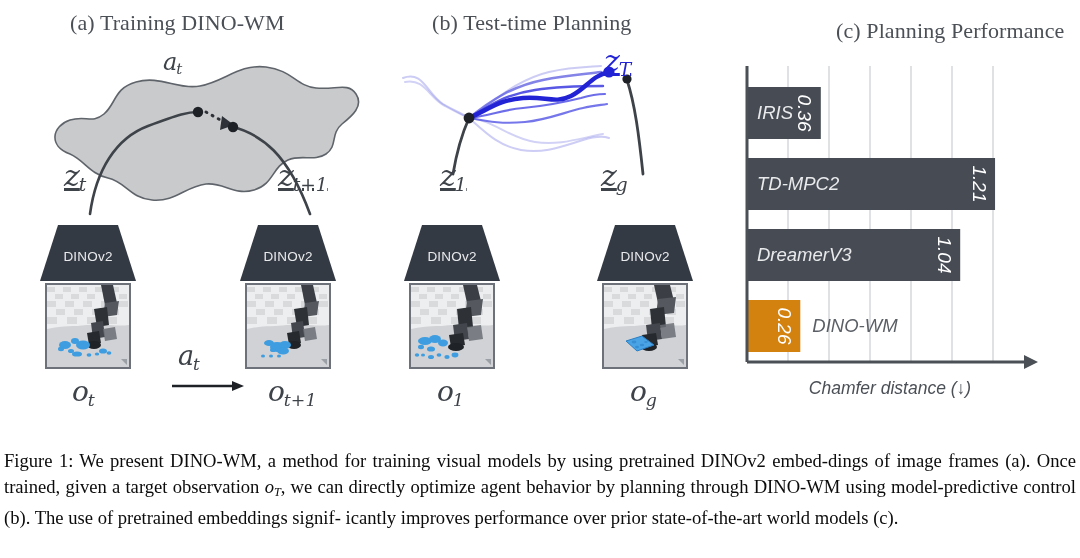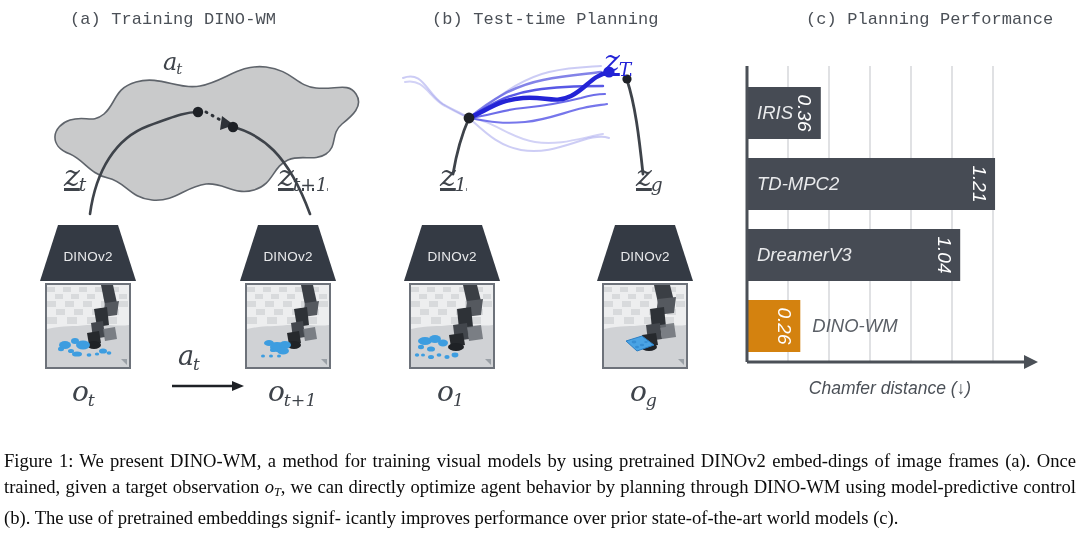--- a/index.html
+++ b/index.html
@@ -6,26 +6,26 @@
   body{
     width:1080px;height:558px;background:#ffffff;overflow:hidden;
     font-family:"Liberation Sans",sans-serif;
     -webkit-font-smoothing:antialiased;
   }
   .figure{position:relative;width:1080px;height:558px;}
 
   
   .panel-title{
     position:absolute;top:10px;
-    font-family:Liberation Mono, monospace;
-    font-size:17px;color:#4b5057;white-space:nowrap;letter-spacing:.1px;
+    font-family:Liberation Serif, serif;
+    font-size:22px;color:#4b5057;white-space:nowrap;letter-spacing:.1px;
   }
   #title-a{left:70px;}
   #title-b{left:432px;}
-  #title-c{left:806px;}
+  #title-c{left:836px;margin-top:8px;}
 
   
   .math{
     position:absolute;
     font-family:"DejaVu Serif","Liberation Serif",serif;
     font-style:italic;color:#3e434a;white-space:nowrap;
   }
   .math .sub{font-size:.62em;font-style:italic;vertical-align:-0.28em;margin-left:-1px;}
   .z-label{font-size:30px;text-decoration:underline;}
   .o-label{font-size:28px;}
@@ -244,21 +244,21 @@
     <path d="M74,76 C66,94 62,108 58,132" fill="none" stroke="#3e434a" stroke-width="2.8" stroke-linecap="round"></path>
 
     <path d="M232,38 C240,62 244,94 248,132" fill="none" stroke="#3e434a" stroke-width="2.8" stroke-linecap="round"></path>
 
     <circle cx="74" cy="76" r="5.4" fill="#1e2126"></circle>
     <circle cx="232" cy="37" r="4.6" fill="#1e2126"></circle>
     <circle cx="214" cy="30" r="5.6" fill="#2323d6"></circle>
   </svg>
 
   <div class="math z-label" style="left:440px;top:158px;"><span>z</span><span class="sub">1</span></div>
-  <div class="math z-label" style="left:636px;top:158px;"><span>z</span><span class="sub">g</span></div>
+  <div class="math z-label" style="left:601px;top:158px;"><span>z</span><span class="sub">g</span></div>
   <div class="math z-label" style="left:604px;top:43px;color:#2323d6;"><span>z</span><span class="sub">T</span></div>
 
   <div class="encoder" style="left:404px;top:225px;">
     <svg width="96" height="56">
         <polygon points="18,0 78,0 96,56 0,56" fill="#343a44"></polygon>
       </svg>
     <div class="enc-text">DINOv2</div>
   </div>
 
   <div class="encoder" style="left:597px;top:225px;">

